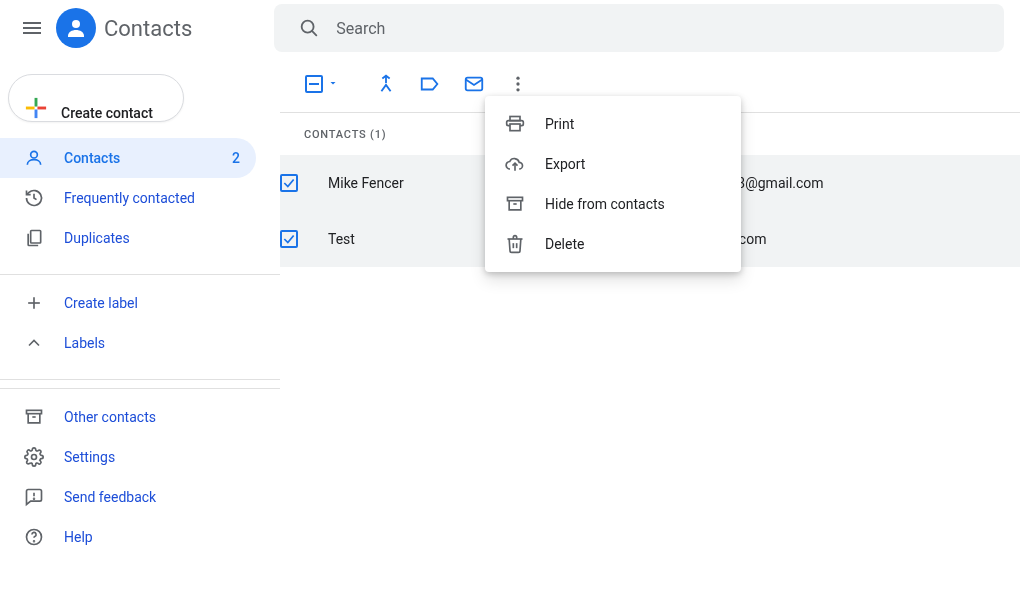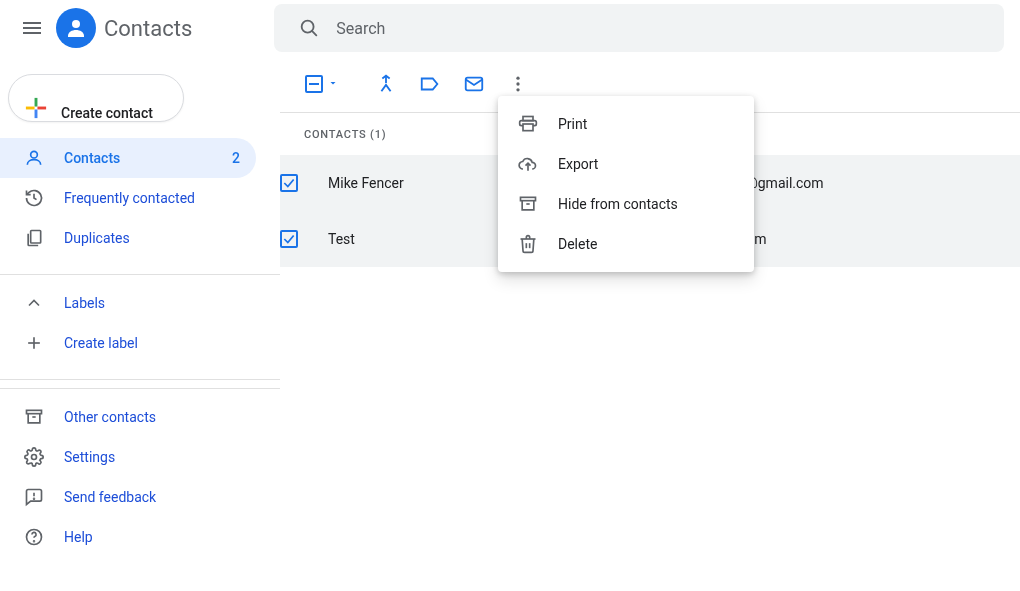--- a/index.html
+++ b/index.html
@@ -36,21 +36,21 @@
   .nav-item svg{flex:0 0 20px;}
   .divider{height:1px;background:var(--hairline);margin:8px 0;}
   
   .toolbar{height:56px;display:flex;align-items:center;gap:8px;padding-left:24px;position:relative;}
   .tool-btn{width:36px;height:36px;display:flex;align-items:center;justify-content:center;cursor:pointer;color:var(--blue);}
   .tool-btn.muted{color:var(--muted);}
   .select-container{display:flex;align-items:center;}
   .select-box{width:18px;height:18px;border:2px solid var(--blue);border-radius:2px;display:flex;align-items:center;justify-content:center;color:var(--blue);}
   .select-dash{width:10px;height:2px;background:var(--blue);}
   .caret{margin-left:4px;}
-  .more-menu{position:absolute;top:40px;left:218px;width:256px;background:#fff;border-radius:4px;box-shadow:0 2px 6px rgba(0,0,0,0.2),0 8px 16px rgba(0,0,0,0.12);padding:8px 0;z-index:10;}
+  .more-menu{position:absolute;top:40px;left:205px;width:256px;background:#fff;border-radius:4px;box-shadow:0 2px 6px rgba(0,0,0,0.2),0 8px 16px rgba(0,0,0,0.12);padding:8px 0;z-index:10;}
   .menu-item{height:40px;display:flex;align-items:center;gap:20px;padding:0 16px 0 20px;cursor:pointer;color:var(--text);}
   .menu-item svg{color:var(--muted);flex:0 0 20px;}
   
   .toolbar-sep{height:1px;background:var(--hairline);}
   
   .list-header{height:42px;display:flex;align-items:center;padding-left:24px;color:var(--muted);font-size:11px;letter-spacing:0.8px;font-weight:500;}
   
   .row{height:56px;display:flex;align-items:center;background:#f8f9fa;}
   .row.sel{background:#f1f3f4;}
   .row-check{width:48px;display:flex;align-items:center;}
@@ -129,30 +129,30 @@
           </svg>
         <span>Duplicates</span>
       </div>
     </div>
 
     <div class="divider"></div>
 
     <div class="nav-section">
       <div class="nav-item">
         <svg width="20" height="20" viewBox="0 0 24 24" fill="none" stroke="#5f6368" stroke-width="2">
-            <polyline points="6 15 12 9 18 15"></polyline>
-          </svg>
-        <span>Labels</span>
-      </div>
-      <div class="nav-item">
-        <svg width="20" height="20" viewBox="0 0 24 24" fill="none" stroke="#5f6368" stroke-width="2">
             <line x1="12" y1="5" x2="12" y2="19"></line>
             <line x1="5" y1="12" x2="19" y2="12"></line>
           </svg>
         <span>Create label</span>
+      </div>
+      <div class="nav-item">
+        <svg width="20" height="20" viewBox="0 0 24 24" fill="none" stroke="#5f6368" stroke-width="2">
+            <polyline points="6 15 12 9 18 15"></polyline>
+          </svg>
+        <span>Labels</span>
       </div>
     </div>
 
     <div class="divider"></div>
 
 
     <div class="divider"></div>
 
     <div class="nav-section">
       <div class="nav-item">

